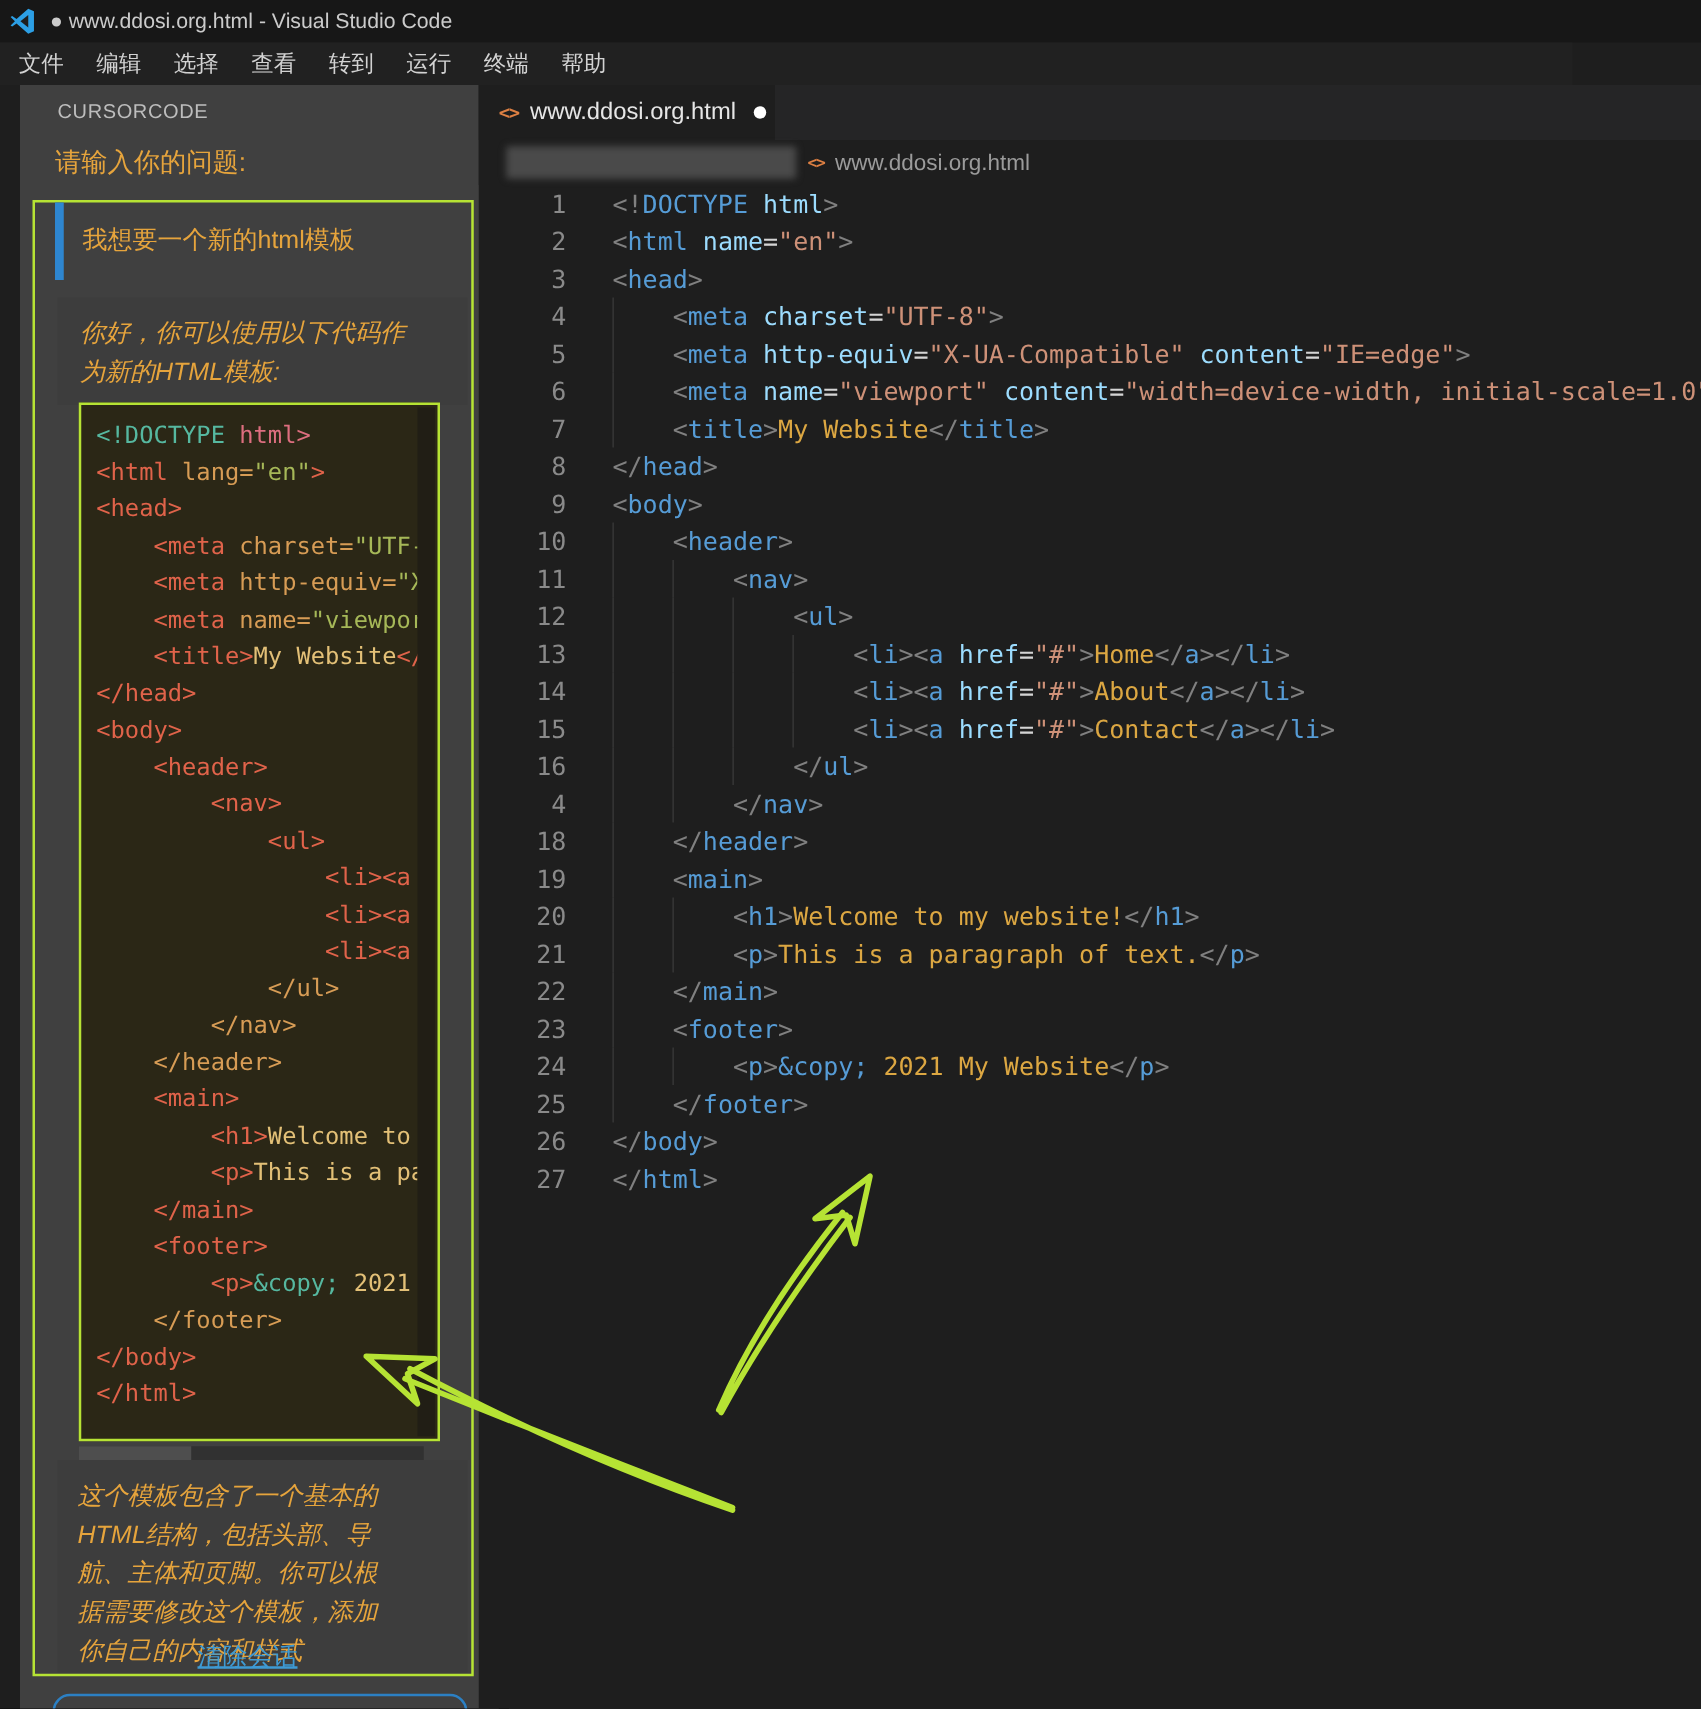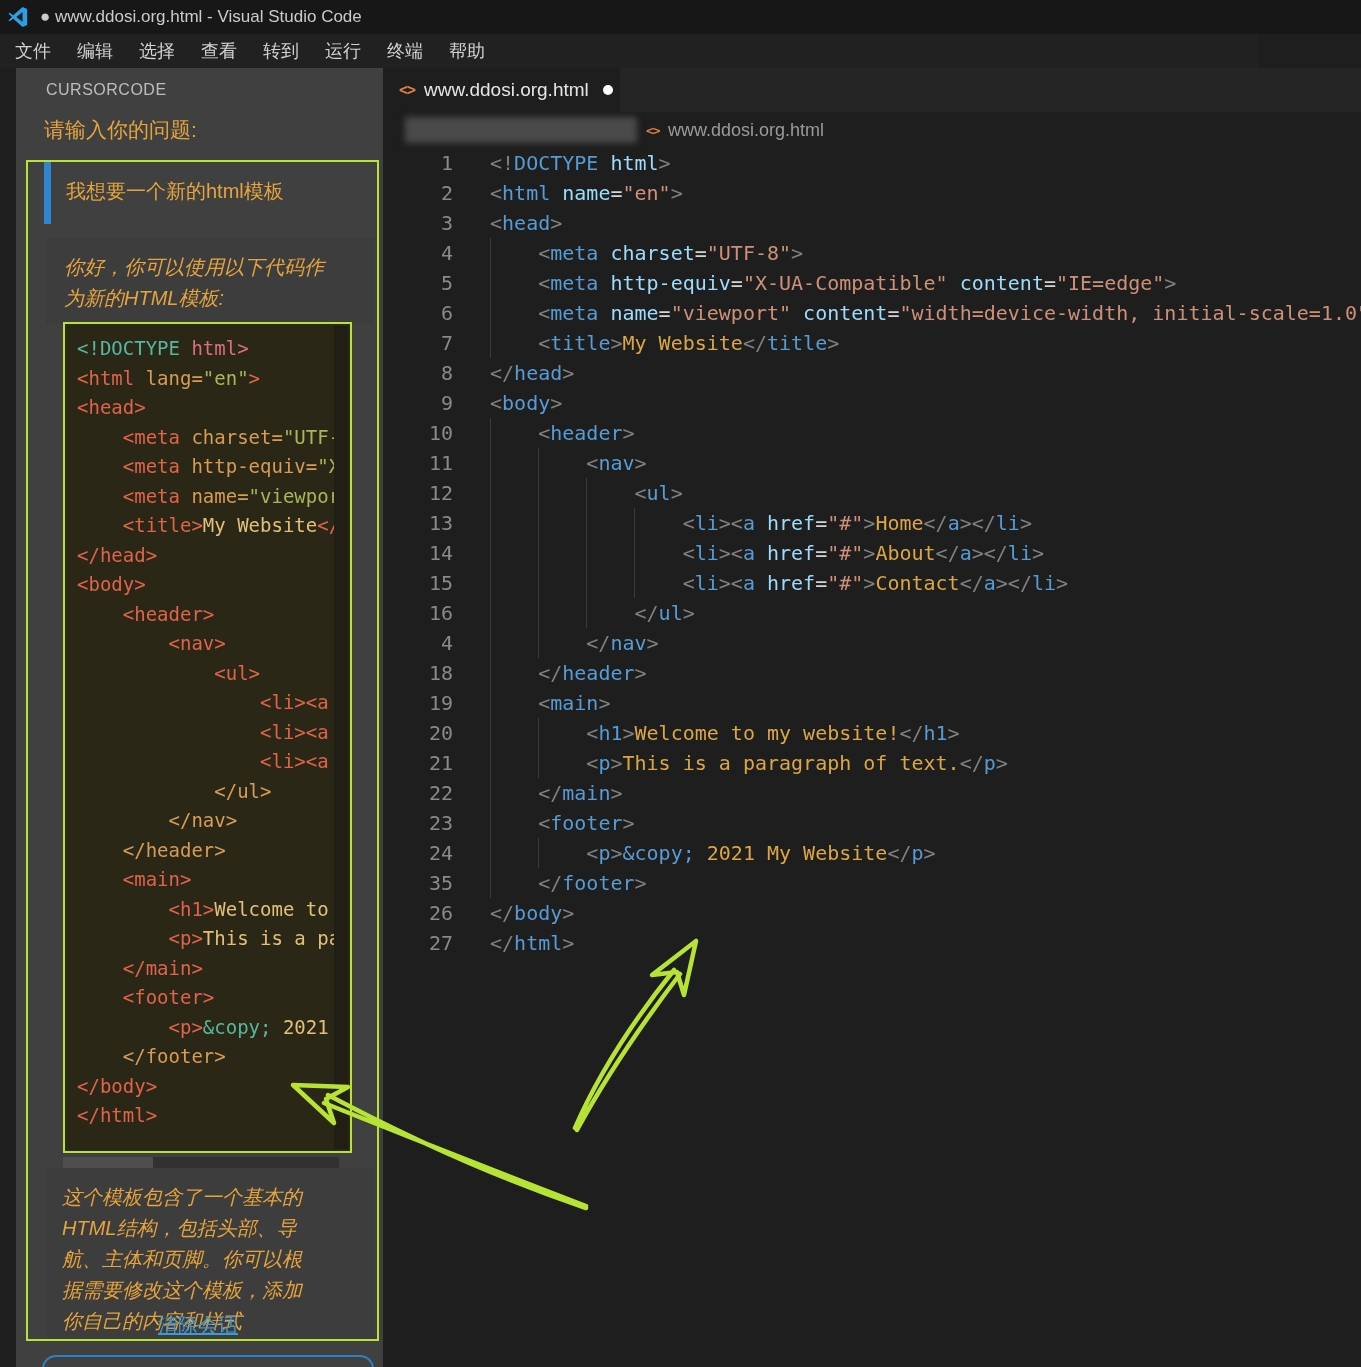--- a/index.html
+++ b/index.html
@@ -163,21 +163,21 @@
         <div class="crow"><span class="ln">15</span><span class="lc"><i class="guide" style="left: 0px;"></i><i class="guide" style="left: 48.12px;"></i><i class="guide" style="left: 96.24px;"></i><i class="guide" style="left: 144.36px;"></i><span class="c-w">                </span><span class="c-p">&lt;</span><span class="c-t">li</span><span class="c-p">&gt;&lt;</span><span class="c-t">a</span><span class="c-a"> href</span><span class="c-o">=</span><span class="c-s">"#"</span><span class="c-p">&gt;</span><span class="c-x">Contact</span><span class="c-p">&lt;/</span><span class="c-t">a</span><span class="c-p">&gt;&lt;/</span><span class="c-t">li</span><span class="c-p">&gt;</span></span></div>
         <div class="crow"><span class="ln">16</span><span class="lc"><i class="guide" style="left: 0px;"></i><i class="guide" style="left: 48.12px;"></i><i class="guide" style="left: 96.24px;"></i><span class="c-w">            </span><span class="c-p">&lt;/</span><span class="c-t">ul</span><span class="c-p">&gt;</span></span></div>
         <div class="crow"><span class="ln">4</span><span class="lc"><i class="guide" style="left: 0px;"></i><i class="guide" style="left: 48.12px;"></i><span class="c-w">        </span><span class="c-p">&lt;/</span><span class="c-t">nav</span><span class="c-p">&gt;</span></span></div>
         <div class="crow"><span class="ln">18</span><span class="lc"><i class="guide" style="left: 0px;"></i><span class="c-w">    </span><span class="c-p">&lt;/</span><span class="c-t">header</span><span class="c-p">&gt;</span></span></div>
         <div class="crow"><span class="ln">19</span><span class="lc"><i class="guide" style="left: 0px;"></i><span class="c-w">    </span><span class="c-p">&lt;</span><span class="c-t">main</span><span class="c-p">&gt;</span></span></div>
         <div class="crow"><span class="ln">20</span><span class="lc"><i class="guide" style="left: 0px;"></i><i class="guide" style="left: 48.12px;"></i><span class="c-w">        </span><span class="c-p">&lt;</span><span class="c-t">h1</span><span class="c-p">&gt;</span><span class="c-x">Welcome to my website!</span><span class="c-p">&lt;/</span><span class="c-t">h1</span><span class="c-p">&gt;</span></span></div>
         <div class="crow"><span class="ln">21</span><span class="lc"><i class="guide" style="left: 0px;"></i><i class="guide" style="left: 48.12px;"></i><span class="c-w">        </span><span class="c-p">&lt;</span><span class="c-t">p</span><span class="c-p">&gt;</span><span class="c-x">This is a paragraph of text.</span><span class="c-p">&lt;/</span><span class="c-t">p</span><span class="c-p">&gt;</span></span></div>
         <div class="crow"><span class="ln">22</span><span class="lc"><i class="guide" style="left: 0px;"></i><span class="c-w">    </span><span class="c-p">&lt;/</span><span class="c-t">main</span><span class="c-p">&gt;</span></span></div>
         <div class="crow"><span class="ln">23</span><span class="lc"><i class="guide" style="left: 0px;"></i><span class="c-w">    </span><span class="c-p">&lt;</span><span class="c-t">footer</span><span class="c-p">&gt;</span></span></div>
         <div class="crow"><span class="ln">24</span><span class="lc"><i class="guide" style="left: 0px;"></i><i class="guide" style="left: 48.12px;"></i><span class="c-w">        </span><span class="c-p">&lt;</span><span class="c-t">p</span><span class="c-p">&gt;</span><span class="c-e">&amp;copy;</span><span class="c-x"> 2021 My Website</span><span class="c-p">&lt;/</span><span class="c-t">p</span><span class="c-p">&gt;</span></span></div>
-        <div class="crow"><span class="ln">35</span><span class="lc"><i class="guide" style="left: 0px;"></i><span class="c-w">    </span><span class="c-p">&lt;/</span><span class="c-t">footer</span><span class="c-p">&gt;</span></span></div>
+        <div class="crow"><span class="ln">25</span><span class="lc"><i class="guide" style="left: 0px;"></i><span class="c-w">    </span><span class="c-p">&lt;/</span><span class="c-t">footer</span><span class="c-p">&gt;</span></span></div>
         <div class="crow"><span class="ln">26</span><span class="lc"><span class="c-p">&lt;/</span><span class="c-t">body</span><span class="c-p">&gt;</span></span></div>
         <div class="crow"><span class="ln">27</span><span class="lc"><span class="c-p">&lt;/</span><span class="c-t">html</span><span class="c-p">&gt;</span></span></div>
       </div>
   </div>
 
   <svg class="arrows" viewBox="0 0 1361 1367">
     <g stroke="#b6e334" stroke-width="4.5" fill="none" stroke-linejoin="round" stroke-linecap="round">
 
       <path d="M586,1208 Q462,1166 328,1095 M586,1206 Q456,1156 324,1103"></path>
       <path d="M348,1087 L293,1085 L334,1123 L326,1099 Z"></path>

